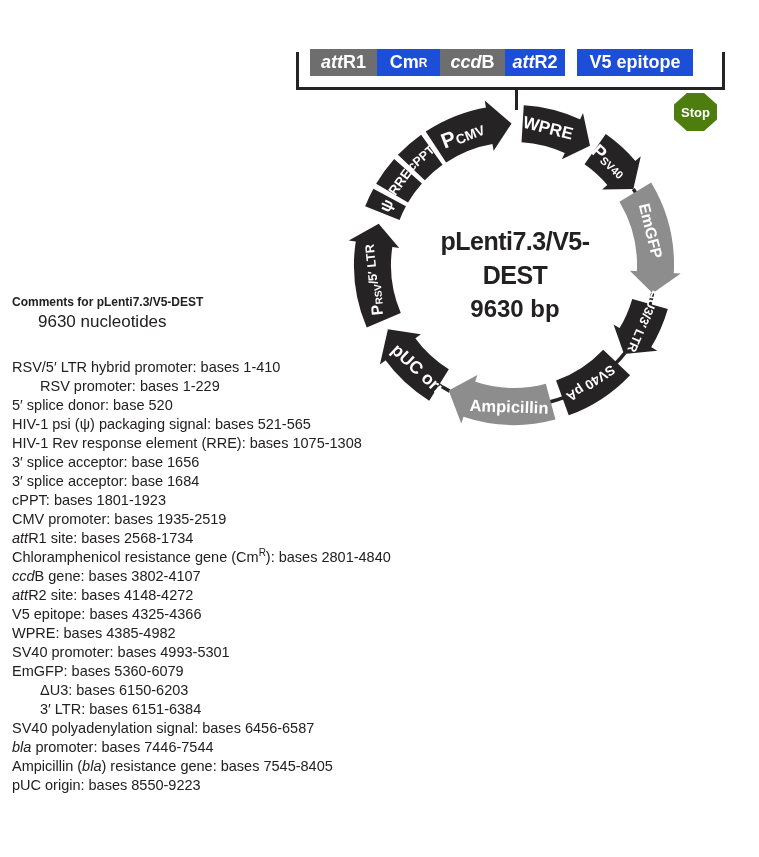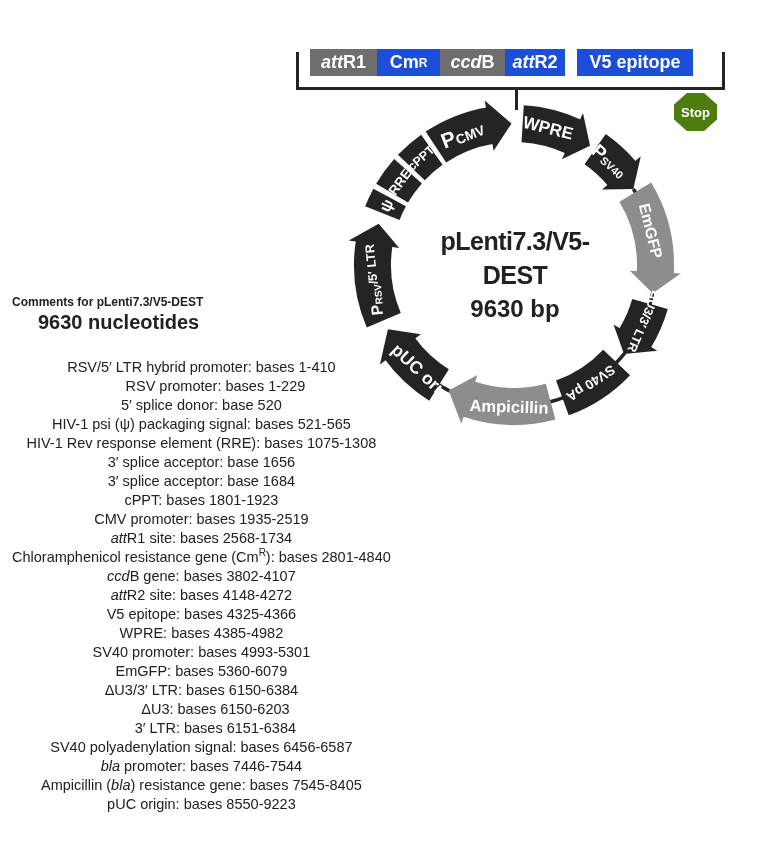--- a/index.html
+++ b/index.html
@@ -28,23 +28,23 @@
   #map-svg{position:absolute;left:334px;top:85px;}
   #center-label{
     position:absolute;left:389px;top:224px;width:252px;text-align:center;
     color:#232021;font-weight:bold;
   }
   #center-label .t{font-size:25px;line-height:34px;letter-spacing:-0.5px;}
   #center-label .bp{font-size:24px;line-height:30px;margin-top:2px;}
   
   #comments{position:absolute;left:12px;top:292px;color:#232021;}
   .c-title{font-weight:bold;font-size:12px;line-height:20px;white-space:nowrap;}
-  .c-sub{font-weight:bold;font-size:20px;line-height:20px;padding-left:26px;white-space:nowrap;}
+  .c-sub{font-weight:normal;font-size:17px;line-height:20px;padding-left:26px;white-space:nowrap;}
   #comments-list{margin-top:26px;font-size:14.5px;line-height:19px;}
-  .cl{white-space:nowrap;text-align:center;}
+  .cl{white-space:nowrap;}
   .cl.ind{padding-left:28px;}
   .cl .i{font-style:italic;}
   .cl sup{font-size:10px;line-height:0;}
 </style>
 </head>
 <body>
 
 <div id="cassette">
     <div class="box gray" style="left: 310px; width: 67px;">
       <span class="i">att</span>
@@ -159,21 +159,20 @@
       <div class="cl"><span>cPPT: bases 1801-1923</span></div>
       <div class="cl"><span>CMV promoter: bases 1935-2519</span></div>
       <div class="cl"><span class="i">att</span><span>R1 site: bases 2568-1734</span></div>
       <div class="cl"><span>Chloramphenicol resistance gene (Cm</span><sup>R</sup><span>): bases 2801-4840</span></div>
       <div class="cl"><span class="i">ccd</span><span>B gene: bases 3802-4107</span></div>
       <div class="cl"><span class="i">att</span><span>R2 site: bases 4148-4272</span></div>
       <div class="cl"><span>V5 epitope: bases 4325-4366</span></div>
       <div class="cl"><span>WPRE: bases 4385-4982</span></div>
       <div class="cl"><span>SV40 promoter: bases 4993-5301</span></div>
       <div class="cl"><span>EmGFP: bases 5360-6079</span></div>
-      <div class="cl"><span>ΔU3/3′ LTR: bases 6150-6384</span></div>
       <div class="cl ind"><span>ΔU3: bases 6150-6203</span></div>
       <div class="cl ind"><span>3′ LTR: bases 6151-6384</span></div>
       <div class="cl"><span>SV40 polyadenylation signal: bases 6456-6587</span></div>
       <div class="cl"><span class="i">bla</span><span> promoter: bases 7446-7544</span></div>
       <div class="cl"><span>Ampicillin (</span><span class="i">bla</span><span>) resistance gene: bases 7545-8405</span></div>
       <div class="cl"><span>pUC origin: bases 8550-9223</span></div>
     </div>
 </div>
 
 </body></html>

